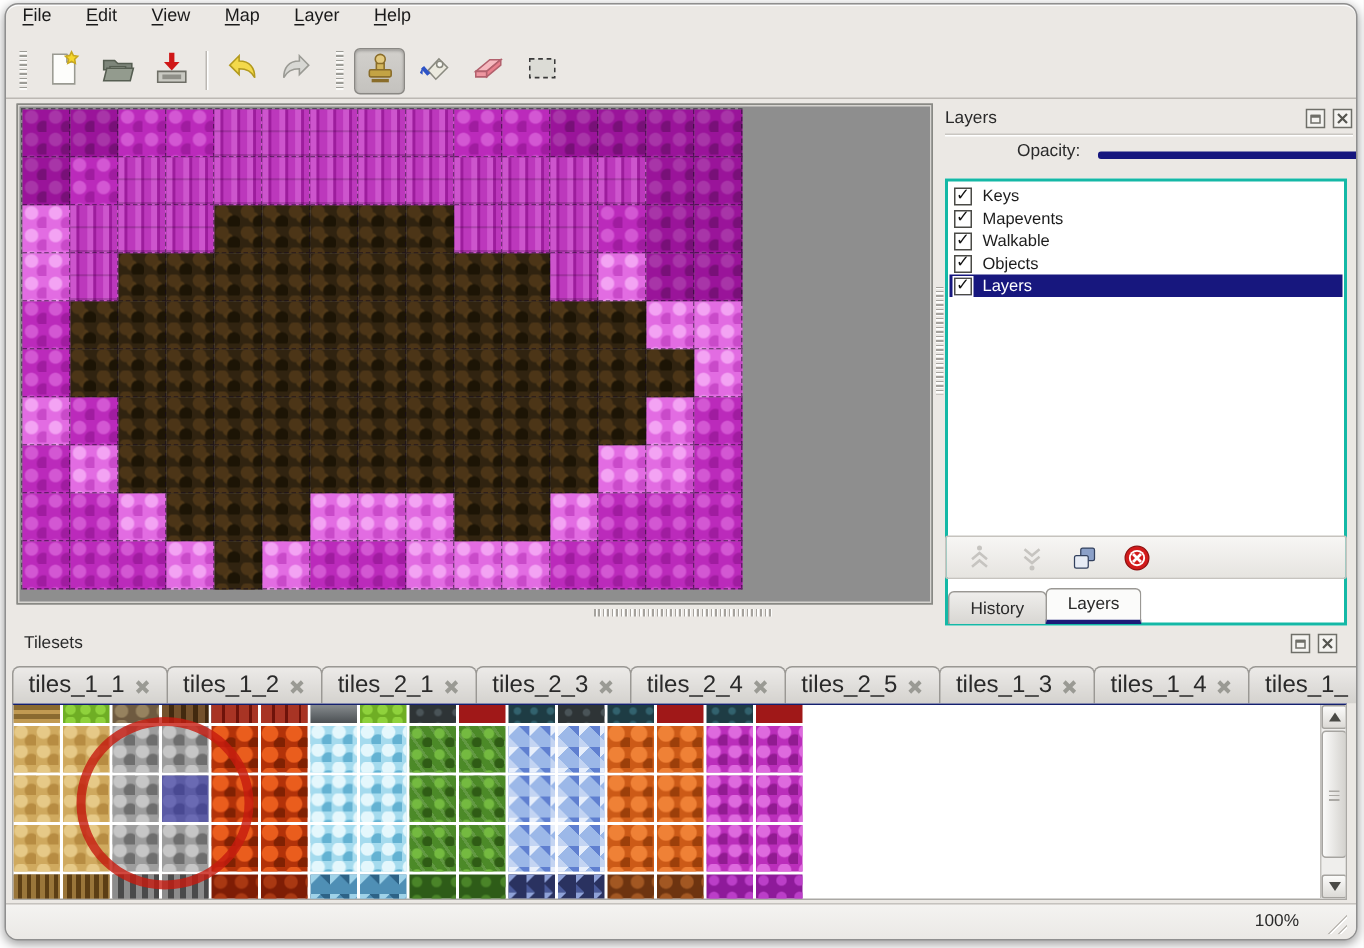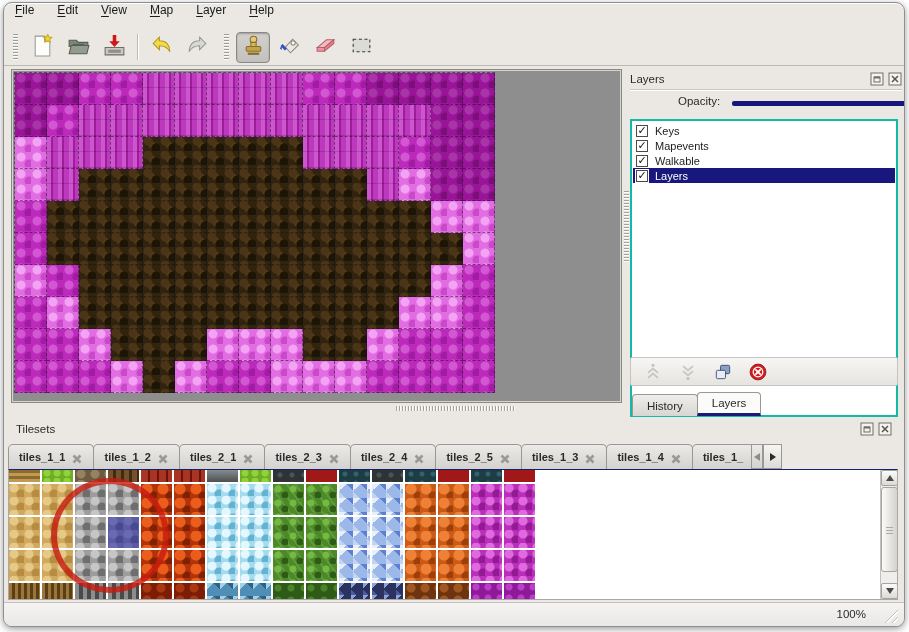--- a/index.html
+++ b/index.html
@@ -62,21 +62,21 @@
   .panel-tabs{position:absolute;left:2px;top:321px;display:flex;align-items:flex-end;}
   .ptab{height:22px;padding:0 14px;font-size:11.5px;display:flex;align-items:center;border:1px solid #9a9894;border-bottom:none;
     border-radius:4px 4px 0 0;background:linear-gradient(#efeeec,#d8d6d2);color:#2a2a2a;margin-right:-1px;}
   .ptab.active{background:#fbfbfa;height:24px;border-bottom:3px solid #1b1b78;padding-bottom:0;}
   
   .tilesets-head{position:absolute;left:0;top:416px;width:100%;height:20px;display:flex;align-items:center;padding:0 12px;}
   .ts-tabs{position:absolute;left:4px;top:438px;width:894px;height:28px;display:flex;align-items:flex-end;}
   .ts-tab{height:25px;padding:0 10px;display:flex;align-items:center;gap:6px;border:1px solid #9a9894;border-bottom:none;
     border-radius:5px 5px 0 0;background:linear-gradient(#eceae8,#d4d2ce);margin-right:-1px;flex:none;}
   .ts-tab.active{background:#fcfcfb;height:28px;border-top:3px solid #14206e;z-index:2;}
-  .ts-tab-label{font-size:11px;color:#2a2a2a;font-weight:bold;}
+  .ts-tab-label{font-size:16px;color:#2a2a2a;}
   .ts-tab .x{width:12px;height:12px;}
   .ts-scroll-left{width:12px;height:25px;border:1px solid #9a9894;background:linear-gradient(#eceae8,#d4d2ce);margin-left:-2px;display:flex;align-items:center;justify-content:center;padding:0;}
   .ts-scroll-right{width:19px;height:25px;border:1px solid #9a9894;background:linear-gradient(#f6f5f3,#dddbd7);display:flex;align-items:center;justify-content:center;padding:0;}
   .ts-area{position:absolute;left:4px;top:466px;width:890px;height:131px;background:#fff;border:1px solid #aaa8a4;border-top:1px solid #14206e;overflow:hidden;}
   .ts-grid{position:absolute;left:0;top:0;}
   .ts-row{display:flex;}
   .ts-cell{width:31px;margin-right:2px;position:relative;}
   .ts-row{margin-bottom:2px;}
   .ts-cell.sel::after{content:"";position:absolute;inset:0;background:rgba(50,50,168,.62);}
   
@@ -408,20 +408,24 @@
           <span class="layer-name">Keys</span>
         </div>
         <div class="layer-row">
           <span class="cb"></span>
           <span class="layer-name">Mapevents</span>
         </div>
         <div class="layer-row">
           <span class="cb"></span>
           <span class="layer-name">Walkable</span>
         </div>
+        <div class="layer-row">
+          <span class="cb"></span>
+          <span class="layer-name">Objects</span>
+        </div>
         <div class="layer-row selected">
           <span class="cb"></span>
           <span class="layer-name">Layers</span>
         </div>
       </div>
     <div class="layer-actions" id="layerActions">
         <button class="act-btn"><span class="icon"><svg viewBox="0 0 24 24" fill="none" stroke="#c6c4c0" stroke-width="2">
               <circle cx="12" cy="4" r="1"></circle>
               <path d="M6 13l6-5 6 5M6 19l6-5 6 5"></path>
             </svg></span></button>

